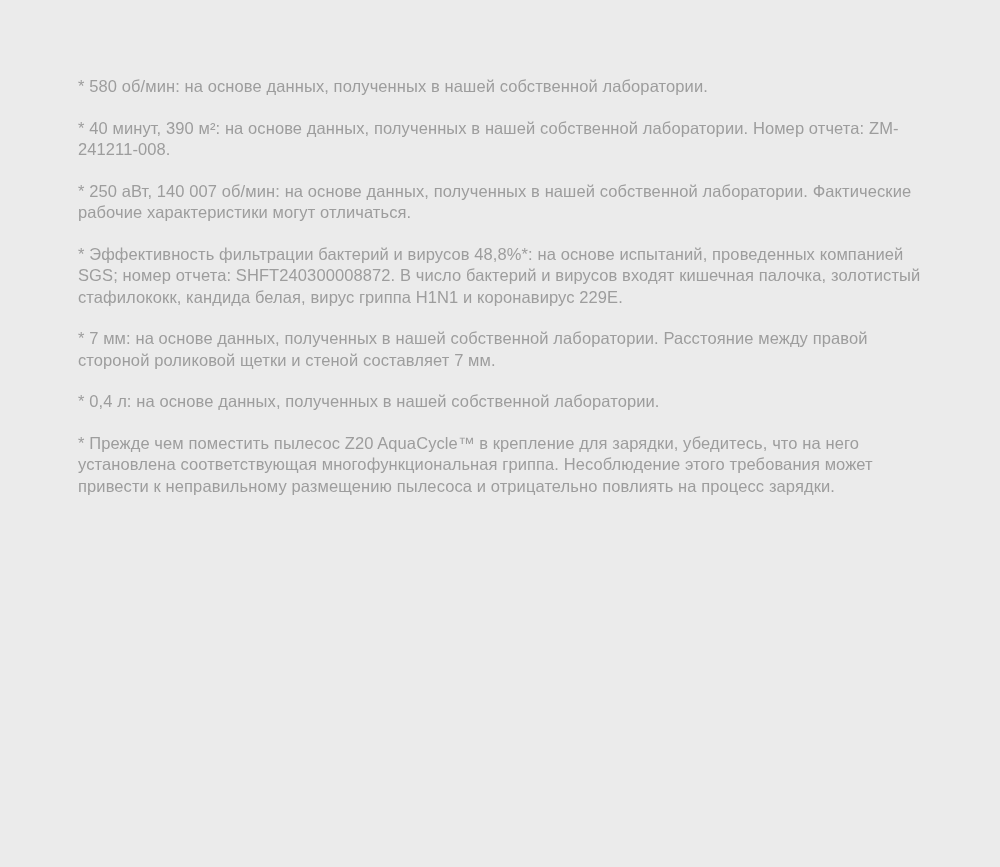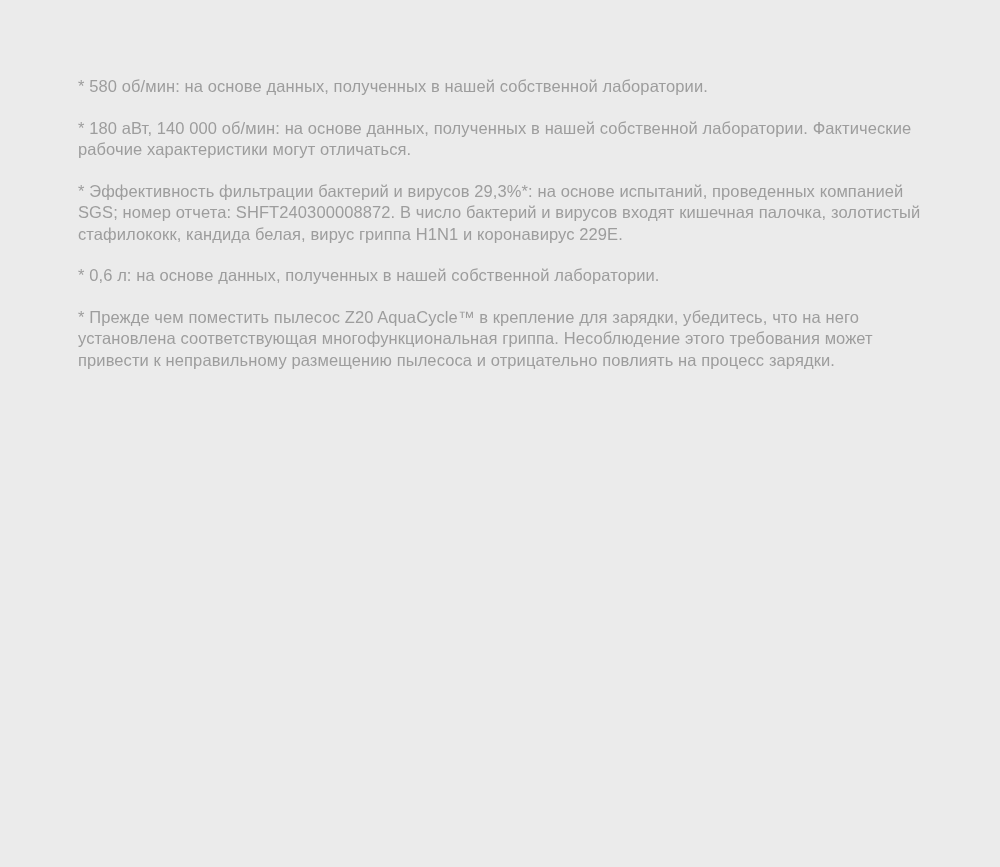--- a/index.html
+++ b/index.html
@@ -26,17 +26,19 @@
     letter-spacing: 0.1px;
     color: #9d9d9d;
     font-weight: 400;
   }
 </style>
 </head>
 <body>
 
 <div class="footnotes">
   <p class="fn">* 580 об/мин: на основе данных, полученных в нашей собственной лаборатории.</p>
-  <p class="fn">* 180 аВт, 140 000 об/мин: на основе данных, полученных в нашей собственной лаборатории. Фактические рабочие характеристики могут отличаться.</p>
-  <p class="fn">* Эффективность фильтрации бактерий и вирусов 29,3%*: на основе испытаний, проведенных компанией SGS; номер отчета: SHFT240300008872. В число бактерий и вирусов входят кишечная палочка, золотистый стафилококк, кандида белая, вирус гриппа H1N1 и коронавирус 229E.</p>
-  <p class="fn">* 0,6 л: на основе данных, полученных в нашей собственной лаборатории.</p>
+  <p class="fn">* 40 минут, 390 м²: на основе данных, полученных в нашей собственной лаборатории. Номер отчета: ZM-241211-008.</p>
+  <p class="fn">* 250 аВт, 140 007 об/мин: на основе данных, полученных в нашей собственной лаборатории. Фактические рабочие характеристики могут отличаться.</p>
+  <p class="fn">* Эффективность фильтрации бактерий и вирусов 48,8%*: на основе испытаний, проведенных компанией SGS; номер отчета: SHFT240300008872. В число бактерий и вирусов входят кишечная палочка, золотистый стафилококк, кандида белая, вирус гриппа H1N1 и коронавирус 229E.</p>
+  <p class="fn">* 7 мм: на основе данных, полученных в нашей собственной лаборатории. Расстояние между правой стороной роликовой щетки и стеной составляет 7 мм.</p>
+  <p class="fn">* 0,4 л: на основе данных, полученных в нашей собственной лаборатории.</p>
   <p class="fn">* Прежде чем поместить пылесос Z20 AquaCycle™ в крепление для зарядки, убедитесь, что на него установлена соответствующая многофункциональная гриппа. Несоблюдение этого требования может привести к неправильному размещению пылесоса и отрицательно повлиять на процесс зарядки.</p>
 </div>
 
 </body></html>

